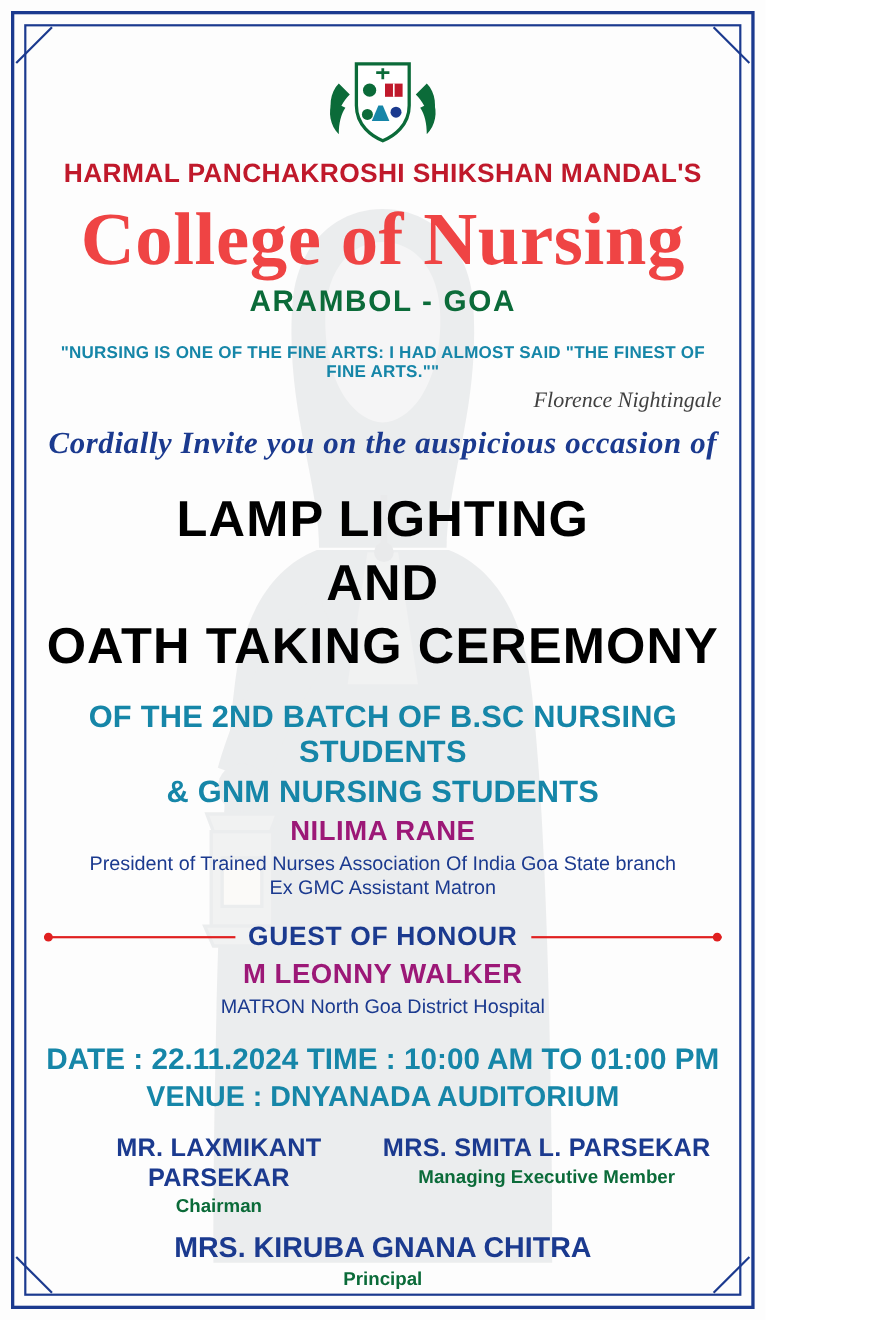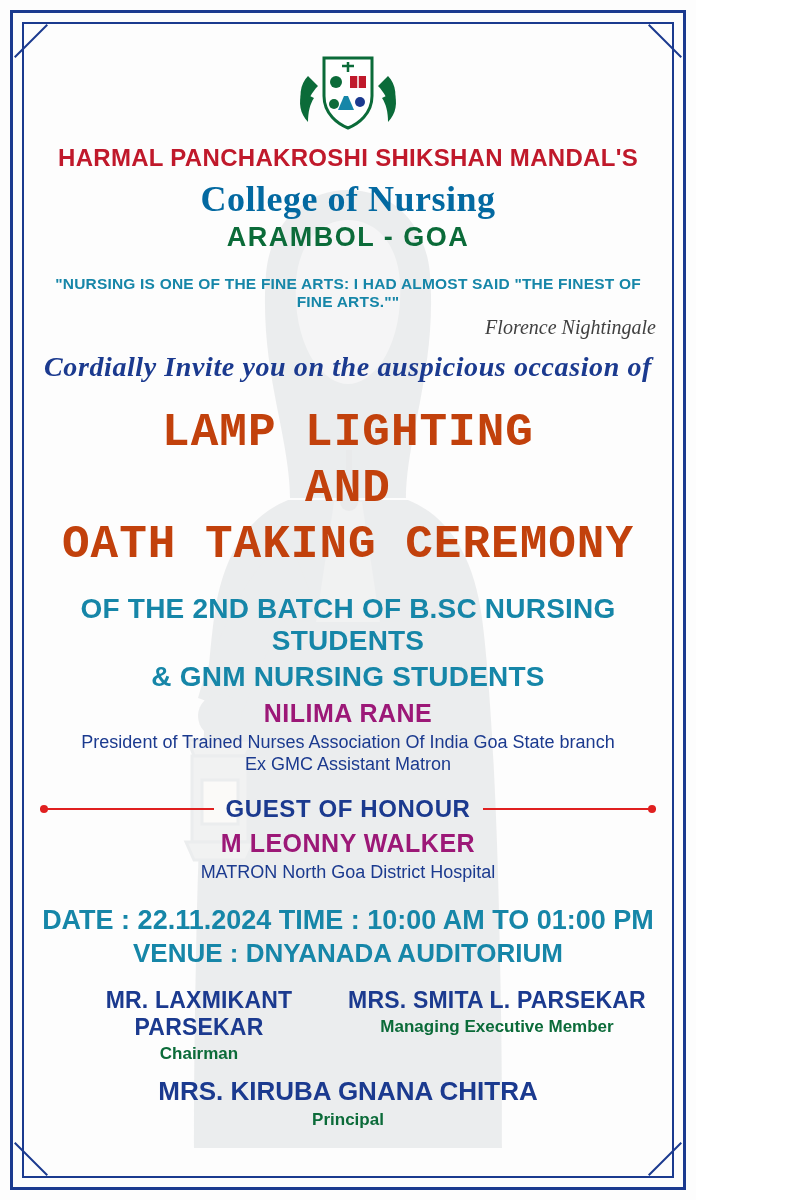--- a/index.html
+++ b/index.html
@@ -78,22 +78,22 @@
     margin-top: 10px;
     color: #c0192b;
     font-size: 24px;
     font-weight: bold;
     letter-spacing: 0.3px;
     font-family: "Liberation Sans", sans-serif;
   }
 
   .college-name {
     margin-top: 6px;
-    color: #0369a1;
-    font-size: 36px;
+    color: #ef4444;
+    font-size: 68px;
     font-weight: bold;
     font-family: "Liberation Serif", serif;
     letter-spacing: 0.5px;
   }
 
   .place {
     margin-top: 2px;
     color: #0b6b39;
     font-size: 27px;
     font-weight: bold;
@@ -121,22 +121,22 @@
     font-family: "Liberation Serif", serif;
     font-style: italic;
     font-size: 28px;
     font-weight: bold;
     letter-spacing: 0.6px;
   }
   .script-1 { margin-top: 22px; }
   .script-2 { margin-top: 12px; }
 
   .event-title {
-    color: #c2410c;
-    font-family: Liberation Mono, monospace;
+    color: #000000;
+    font-family: Liberation Sans, sans-serif;
     font-weight: bold;
     letter-spacing: 1px;
   }
   .event-1 { margin-top: 24px; font-size: 46px; }
   .event-2 { margin-top: 4px;  font-size: 46px; }
   .event-3 { margin-top: 4px;  font-size: 46px; }
 
   .subtitle {
     color: #1686a8;
     font-size: 28px;

